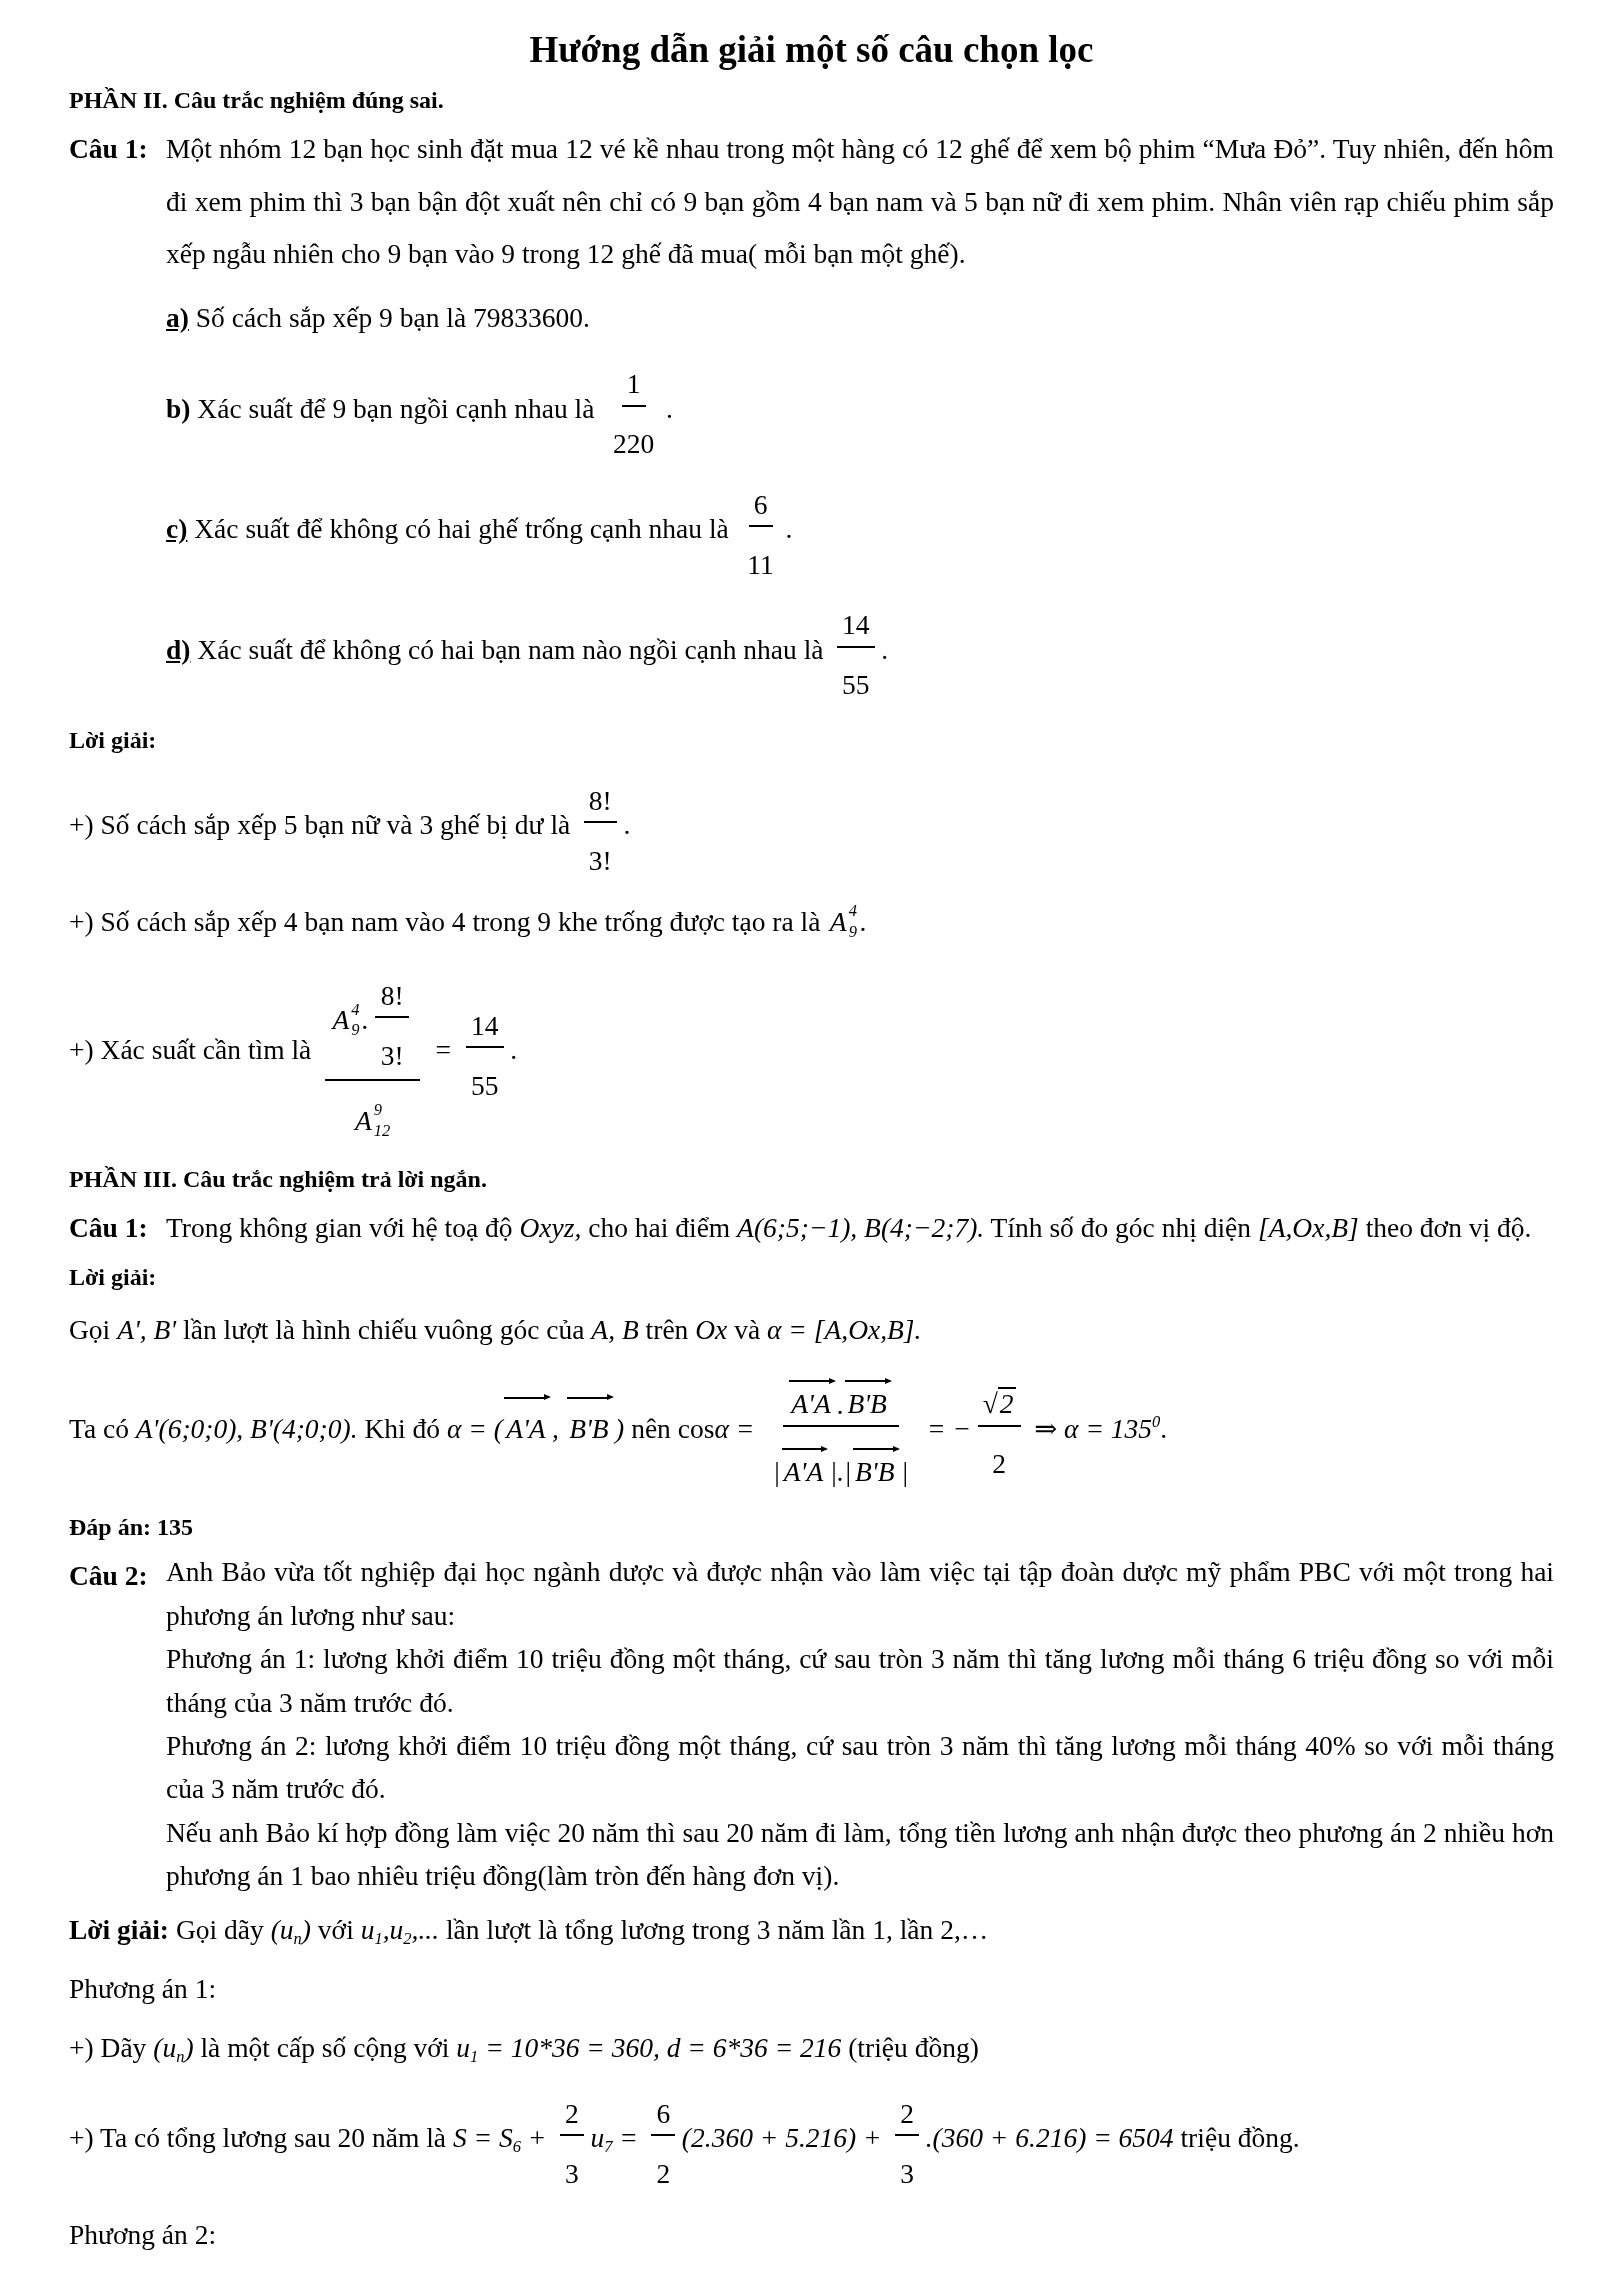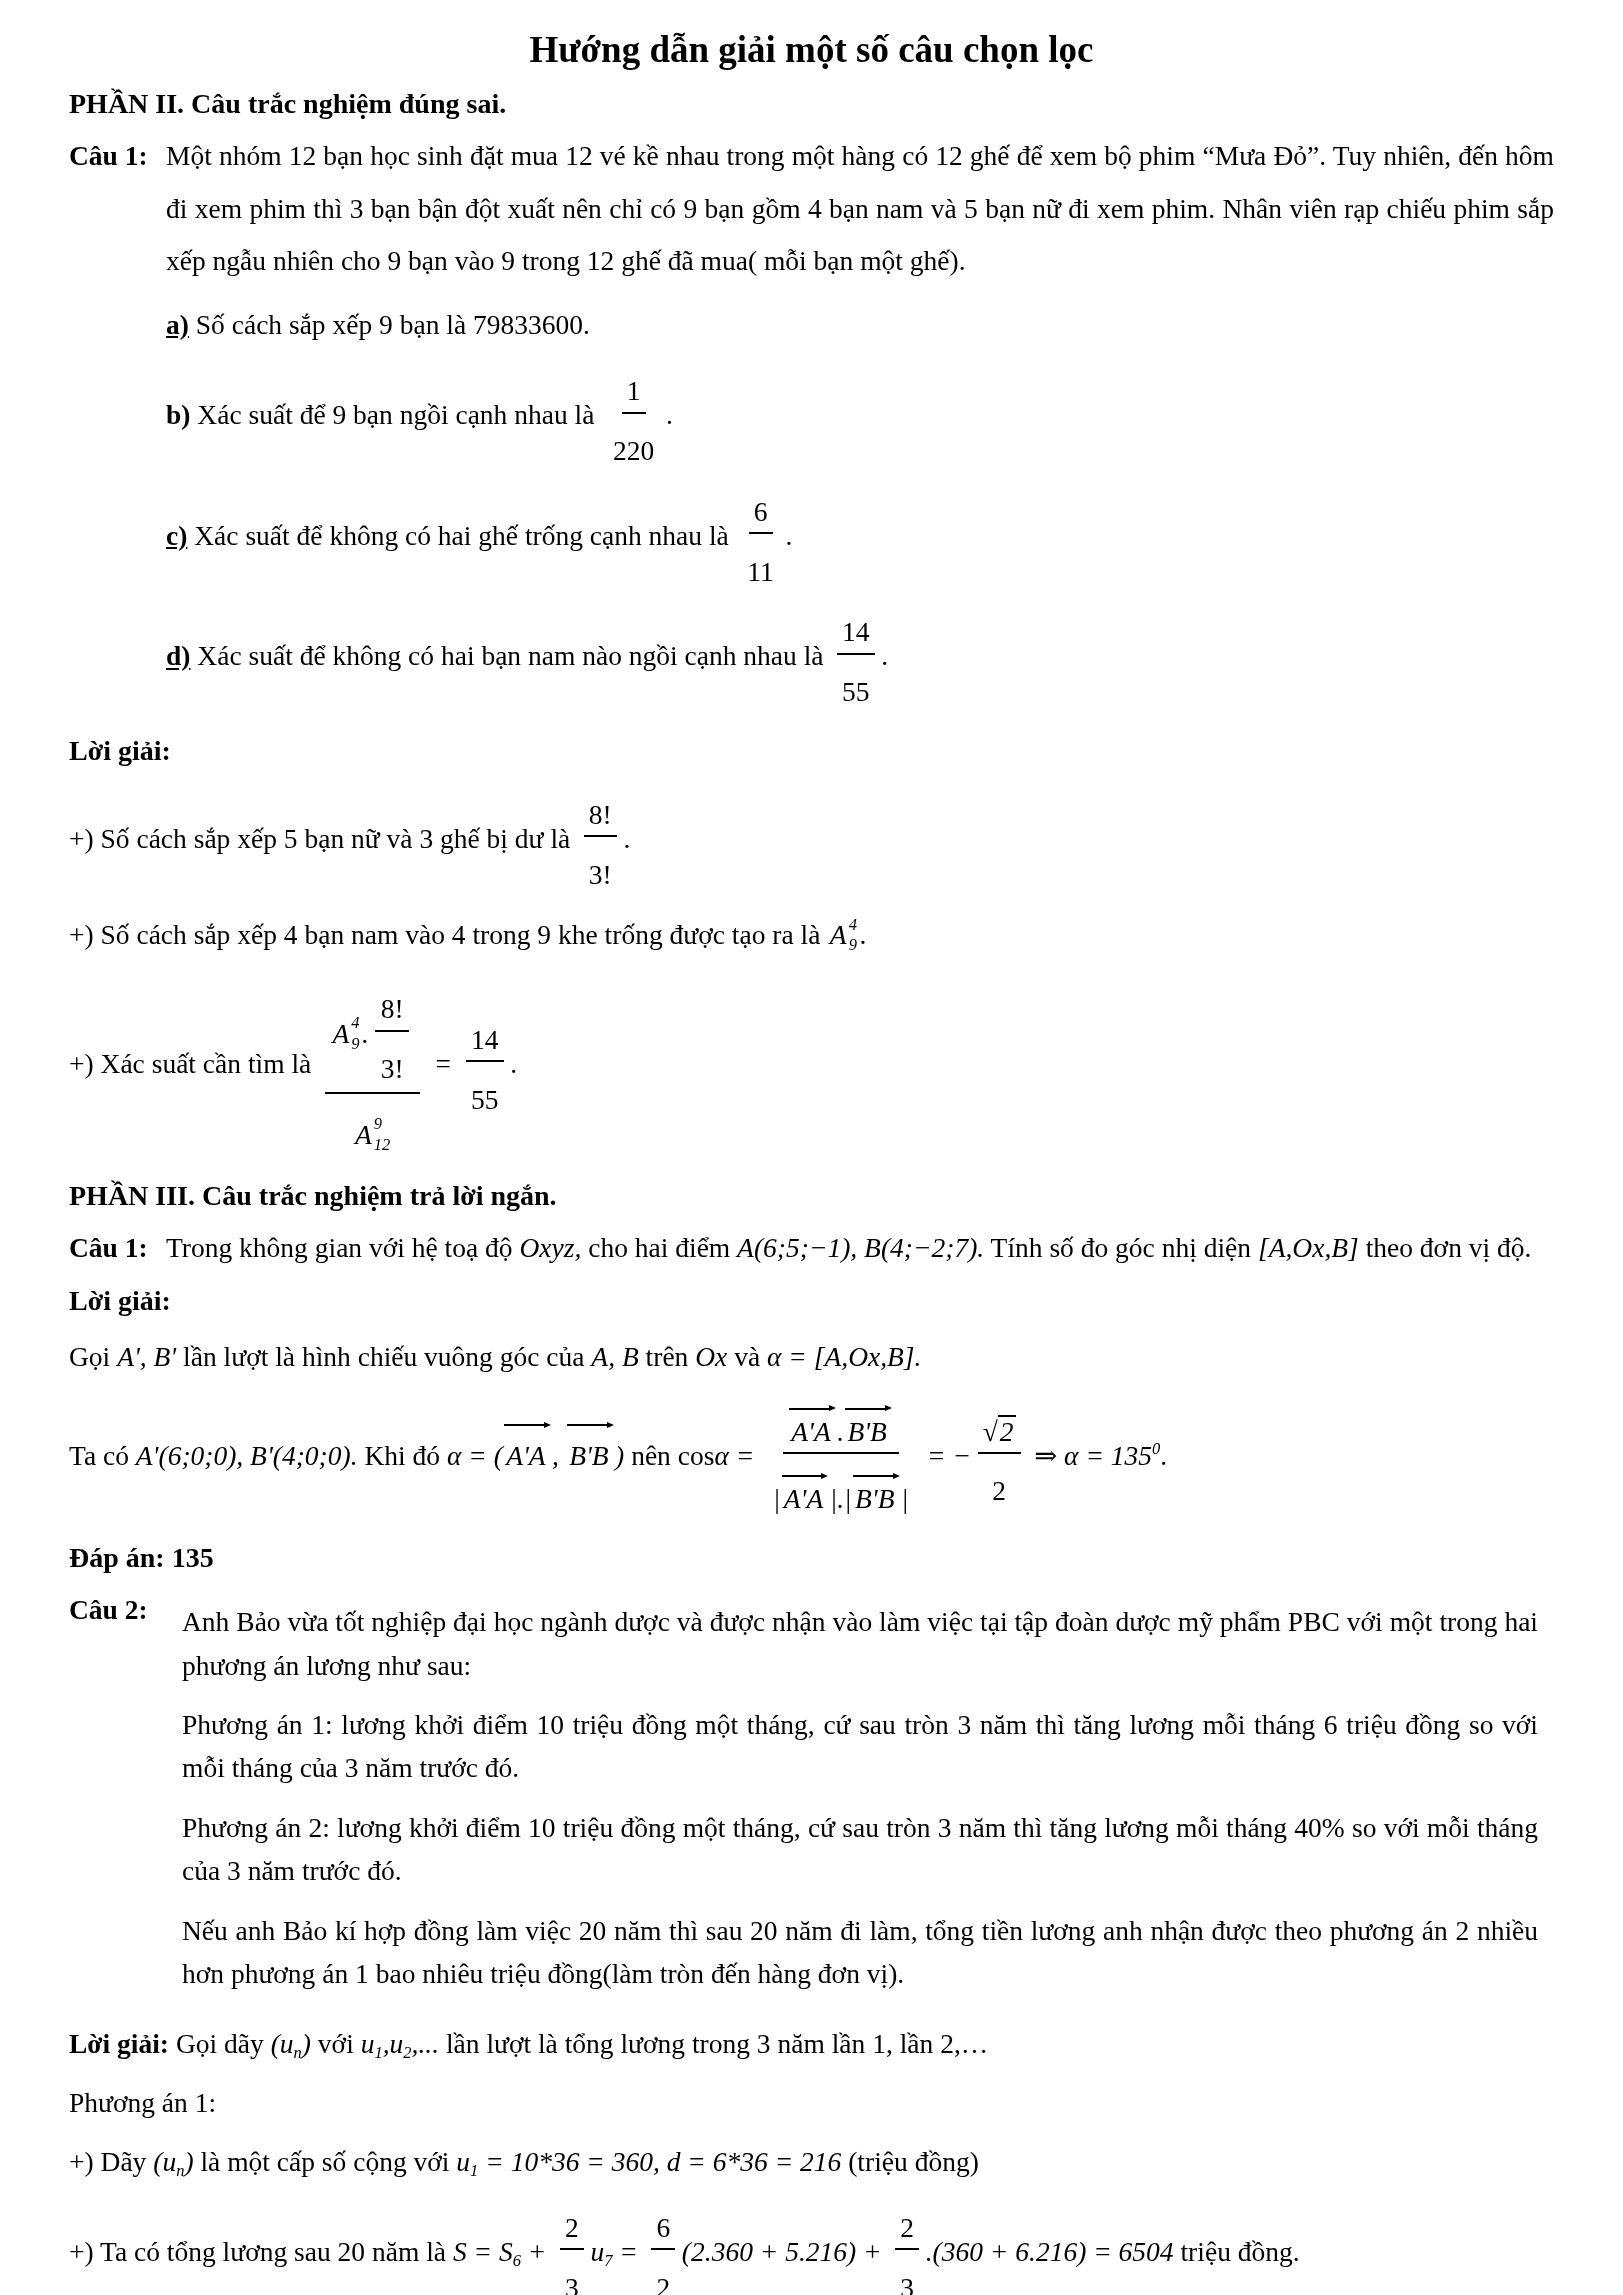--- a/index.html
+++ b/index.html
@@ -17,25 +17,25 @@
 
   .doc-title {
     margin: 0;
     font-size: 37px;
     font-weight: bold;
     text-align: center;
     line-height: 1.5;
   }
   .part-heading {
     margin: 2.6px 0 2.6px 0;
-    font-size: 28px;
+    font-size: 24px;
     font-weight: bold;
     line-height: 1.7;
   }
-  p { margin: 16px; }
+  p { margin: 0; }
   .qrow { display: flex; align-items: flex-start; justify-content: flex-end; }
   .qlabel { flex: 0 0 97px; font-weight: bold; }
   .qbody { flex: 1 1 auto; margin: 0; }
   .just { text-align: justify; }
   .tight { line-height: 1.58; }
 
   .item { margin: 11.8px 0 11.8px 97px; }
   .solline { margin: 6.5px 0; }
   .fracline { margin-top: 14.4px; margin-bottom: 14.4px; }
 

